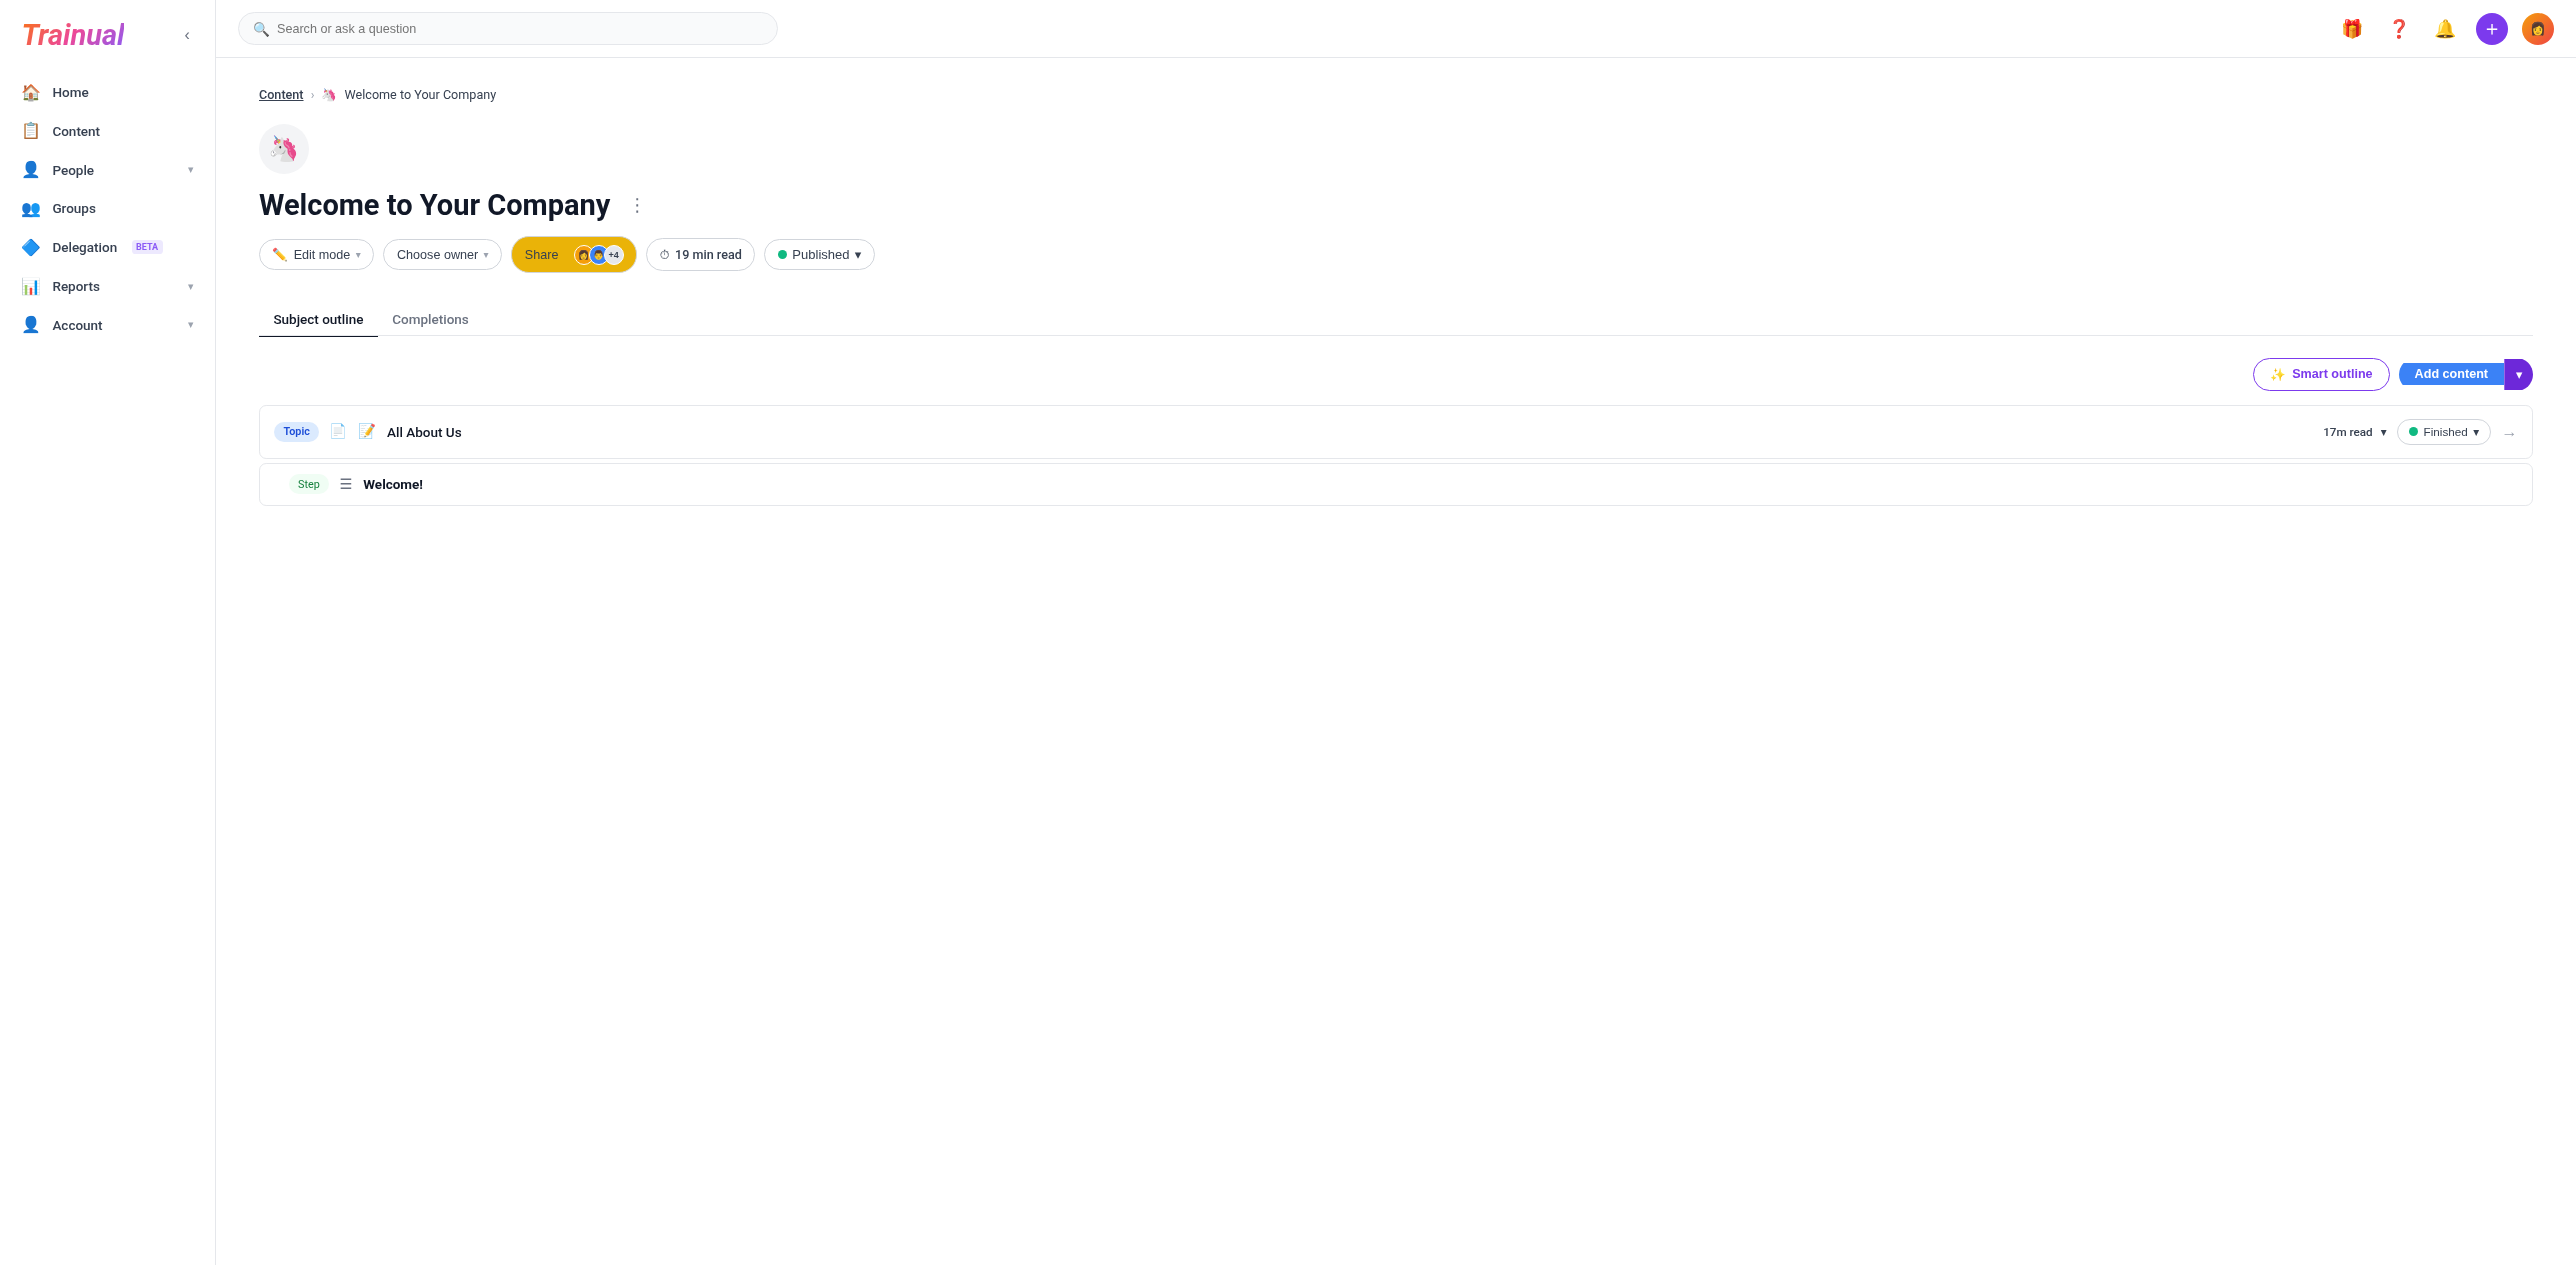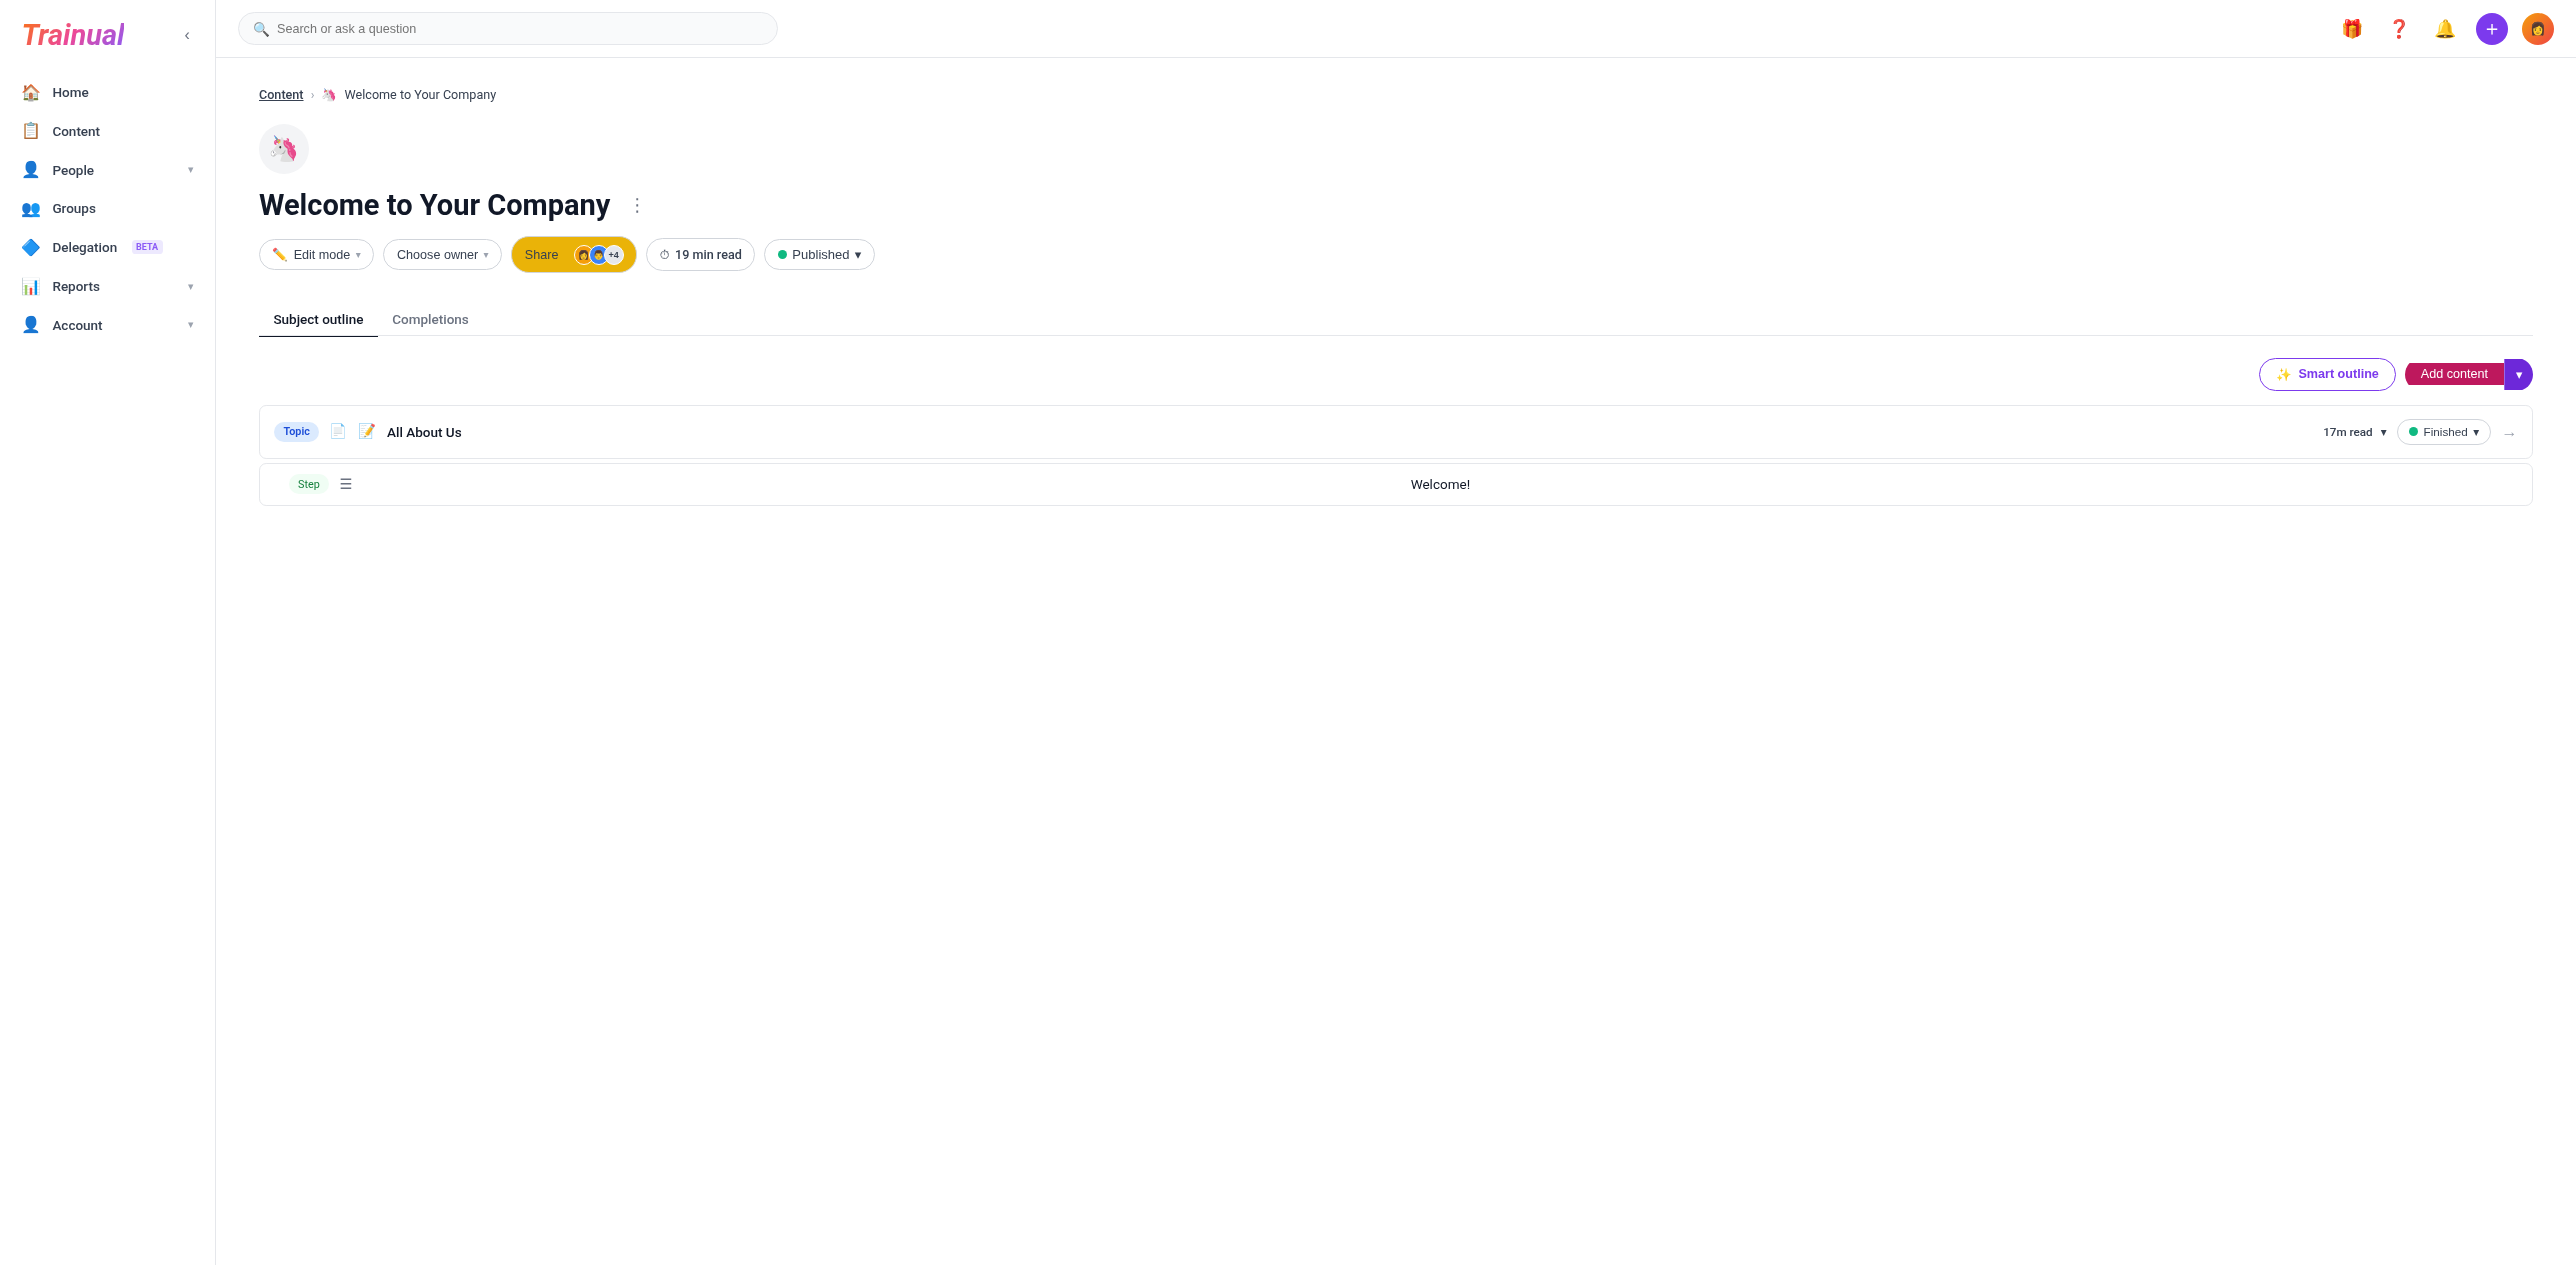--- a/index.html
+++ b/index.html
@@ -354,24 +354,24 @@
     .add-content-btn {
       display: flex;
       align-items: center;
       gap: 0;
       border-radius: 18px;
       overflow: hidden;
       border: none;
     }
     .add-content-main {
       padding: 4px 16px;
-      background: #be185d;
+      background: #3b82f6;
       color: #fff;
       font-size: 12.6px;
-      font-weight: 400;
+      font-weight: 700;
       cursor: pointer;
       border: none;
     }
     .add-content-dropdown {
       padding: 8px 10.8px;
       background: #6d28d9;
       color: #fff;
       font-size: 12.6px;
       cursor: pointer;
       border: none;
@@ -456,24 +456,23 @@
       padding: 3.6px 9px;
       border-radius: 10.8px;
       font-size: 10.8px;
       font-weight: 400;
       background: #f0fdf4;
       color: #15803d;
     }
     .step-icon { font-size: 14.4px; color: #6b7280; }
     .step-name {
       font-size: 13.5px;
-      font-weight: 400;
+      font-weight: 700;
       color: #111827;
       flex: 1;
-      text-align: center;
     }
   </style>
 </head>
 <body>
 
 <div class="sidebar">
   <div class="sidebar-logo">
     <span class="logo-text">Trainual</span>
     <button class="sidebar-collapse-btn">‹</button>
   </div>

